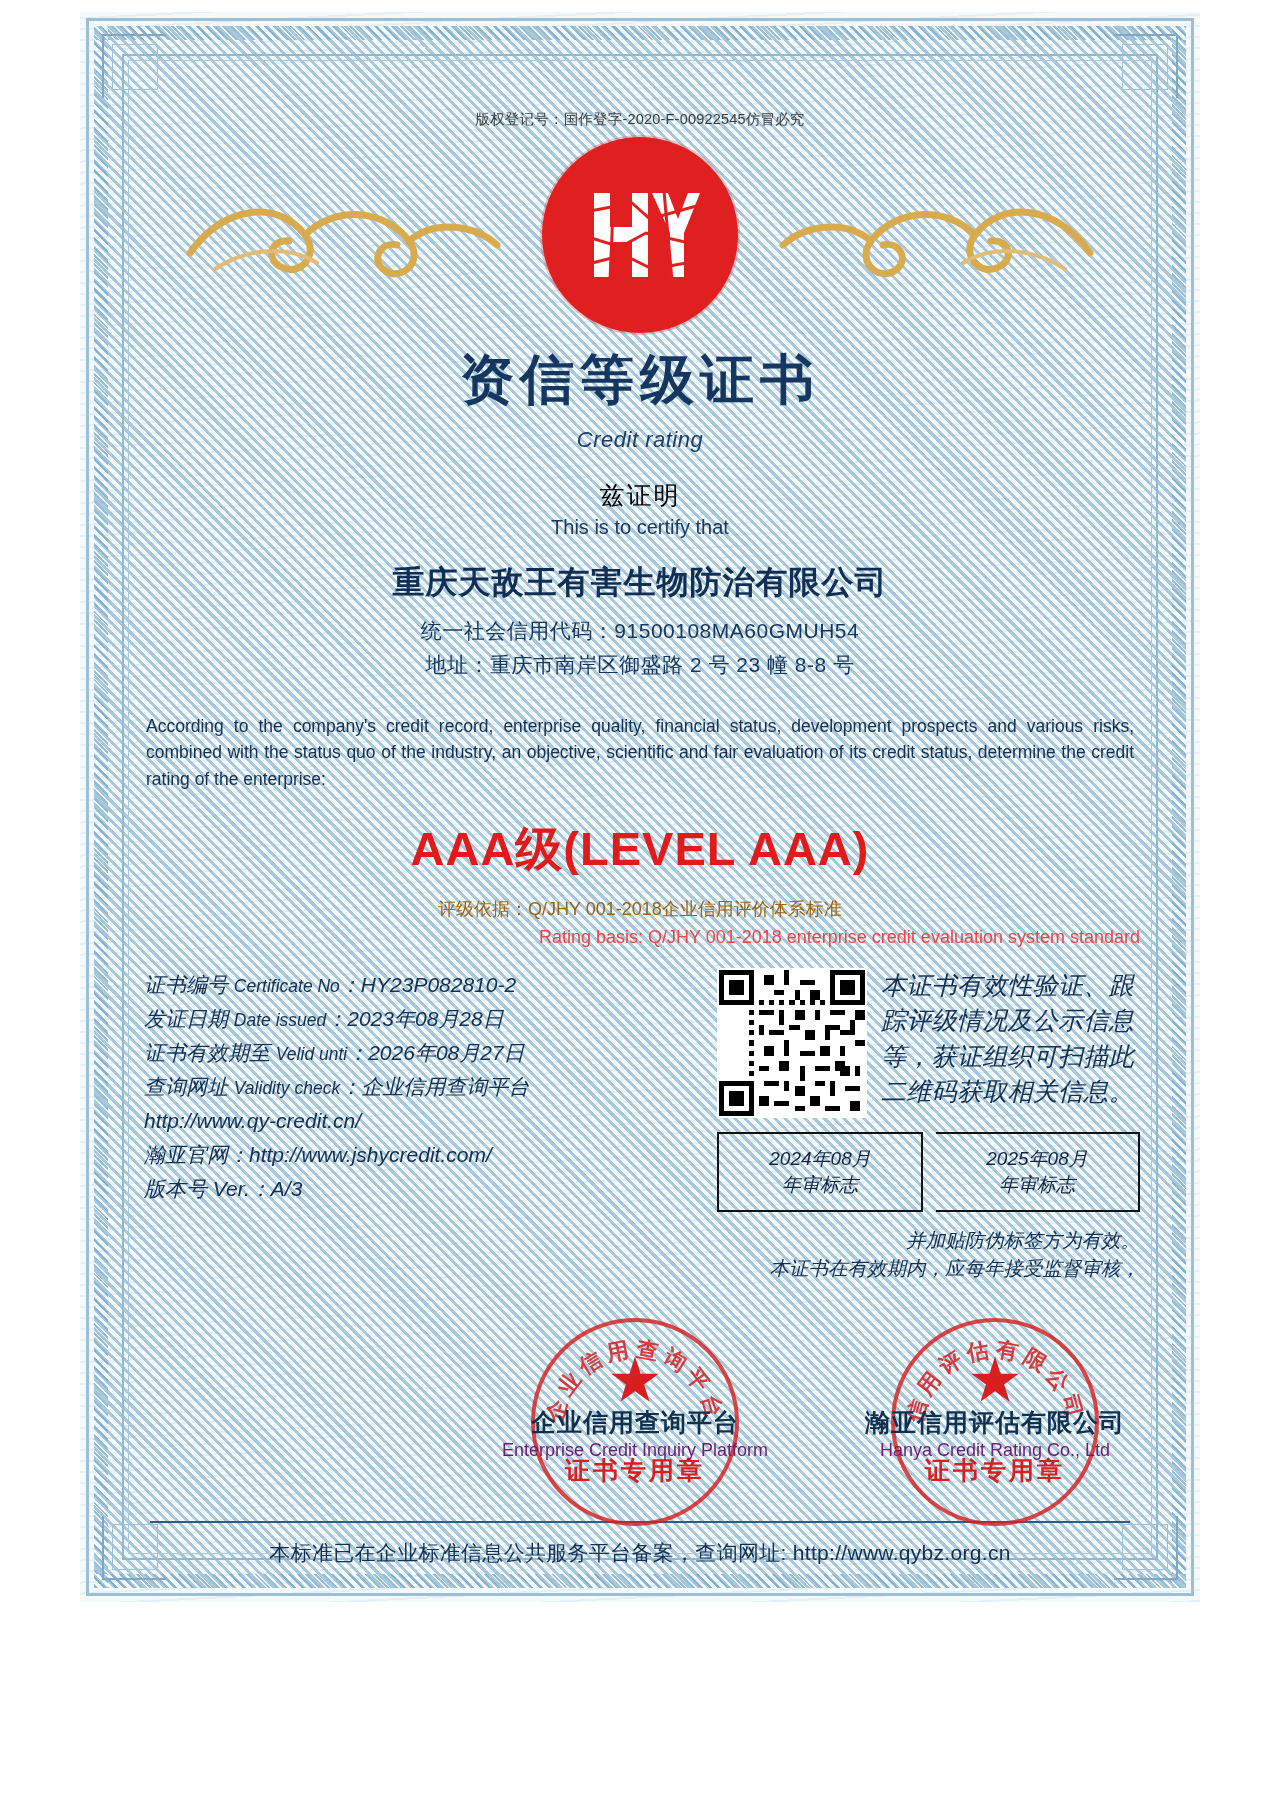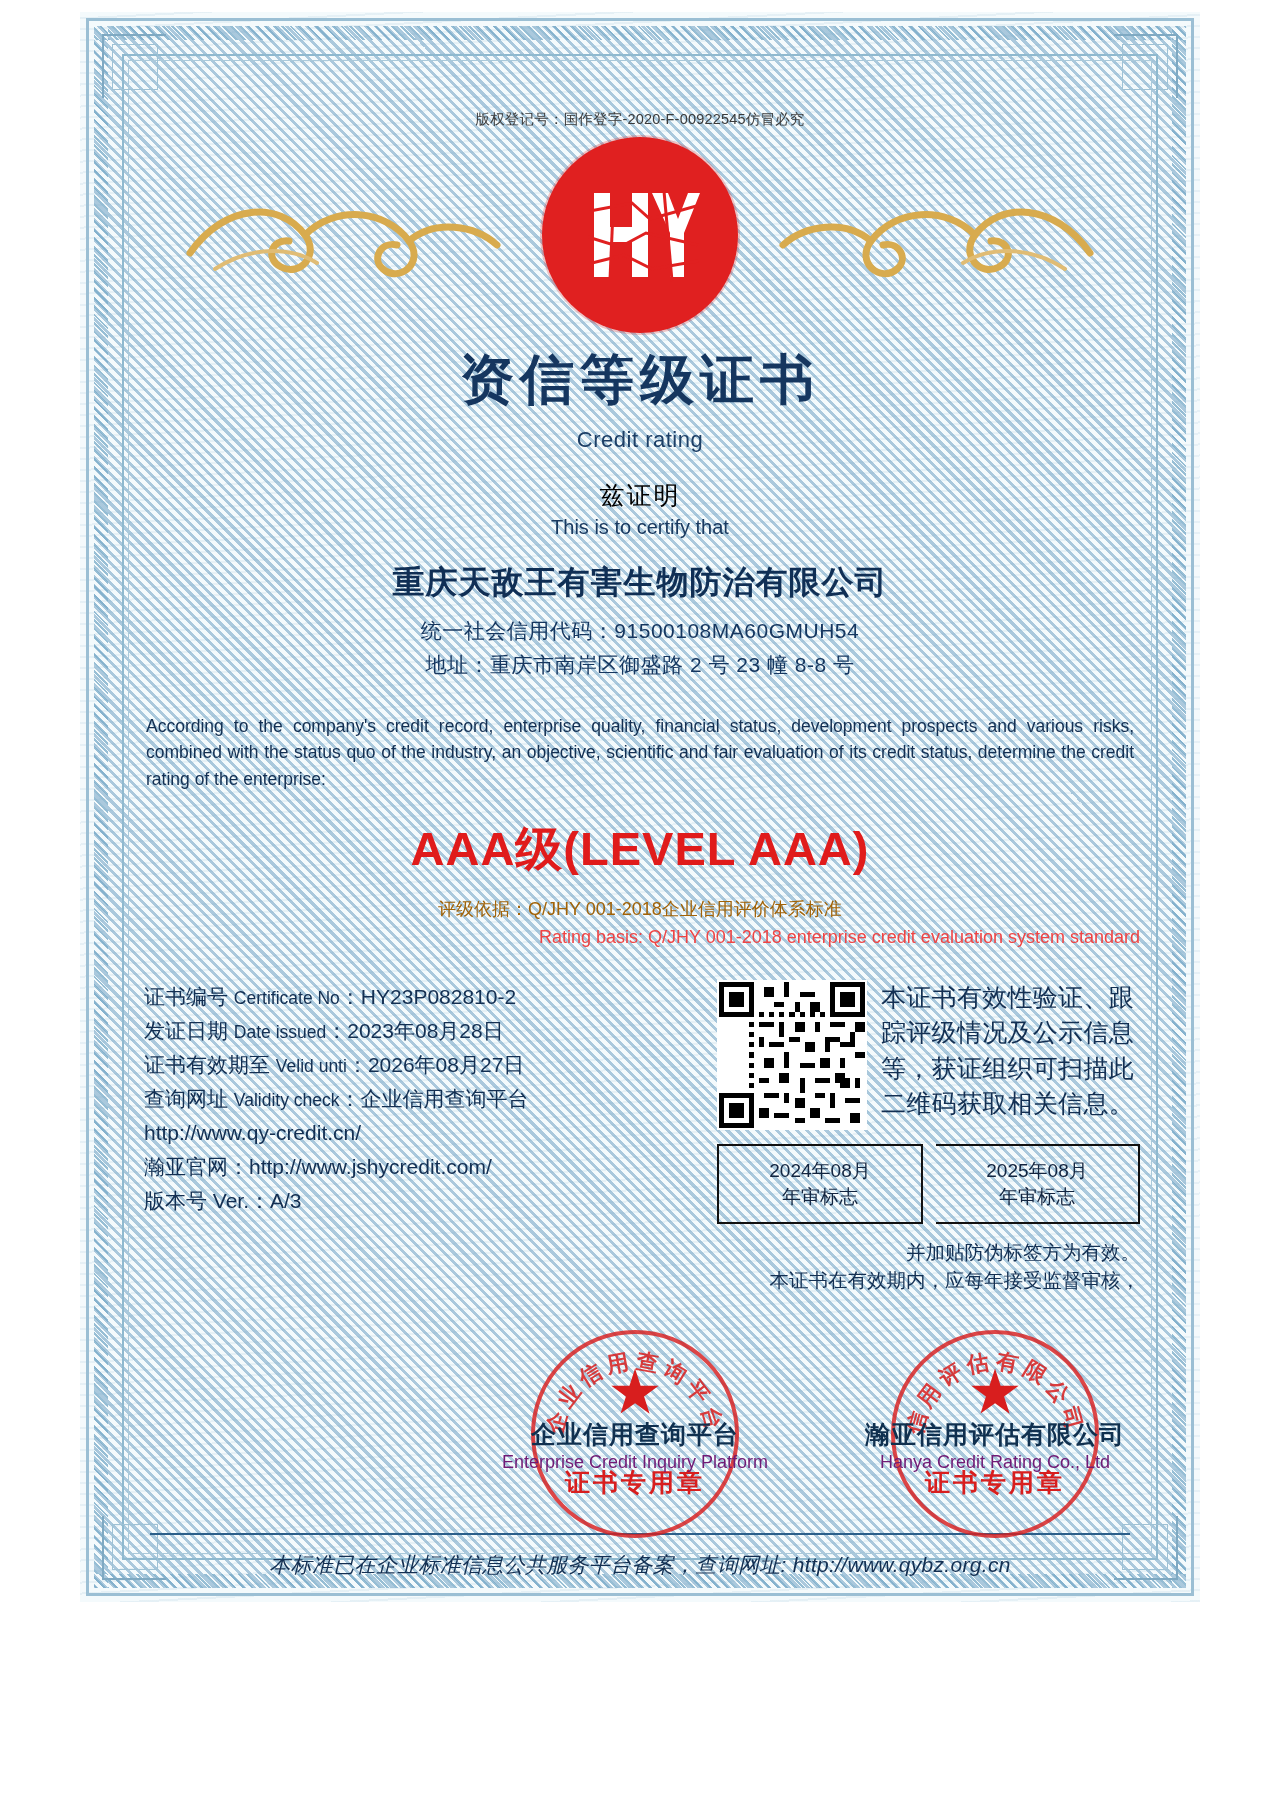--- a/index.html
+++ b/index.html
@@ -183,20 +183,21 @@
     letter-spacing: 6px;
     margin-top: 8px;
     font-family: "DejaVu Sans", "Liberation Sans", sans-serif;
   }
   .title-en {
     text-align: center;
     font-size: 22px;
     color: #1d3f66;
     margin-top: 10px;
     letter-spacing: .5px;
+    font-style: italic;
   }
   .certify-cn {
     text-align: center;
     font-size: 25px;
     color: #000000;
     margin-top: 26px;
     letter-spacing: 2px;
   }
   .certify-en {
     text-align: center;
@@ -258,22 +259,23 @@
   .basis-en {
     text-align: right;
     font-size: 18px;
     color: #ef4444;
     margin-top: 6px;
   }
 
   
   .details-row {
     display: flex;
-    margin-top: 32px;
+    margin-top: 20px;
     align-items: flex-start;
+    font-style: italic;
   }
   .details-left {
     width: 565px;
     padding-left: 4px;
   }
   .detail-line {
     font-size: 21px;
     color: #132f52;
     line-height: 1.62;
     white-space: nowrap;
@@ -416,21 +418,20 @@
   .footer-rule {
     margin: 6px 10px 0 10px;
     border-top: 2px solid #2b5f8a;
   }
   .footer-note {
     text-align: center;
     font-size: 21px;
     color: #132f52;
     margin-top: 16px;
     letter-spacing: .3px;
-    font-style: italic;
   }
 </style>
 </head>
 <body>
 
 <div id="certificate">
 
   <div class="wave-bg"></div>
   <div class="wave-bg w2"></div>
 

